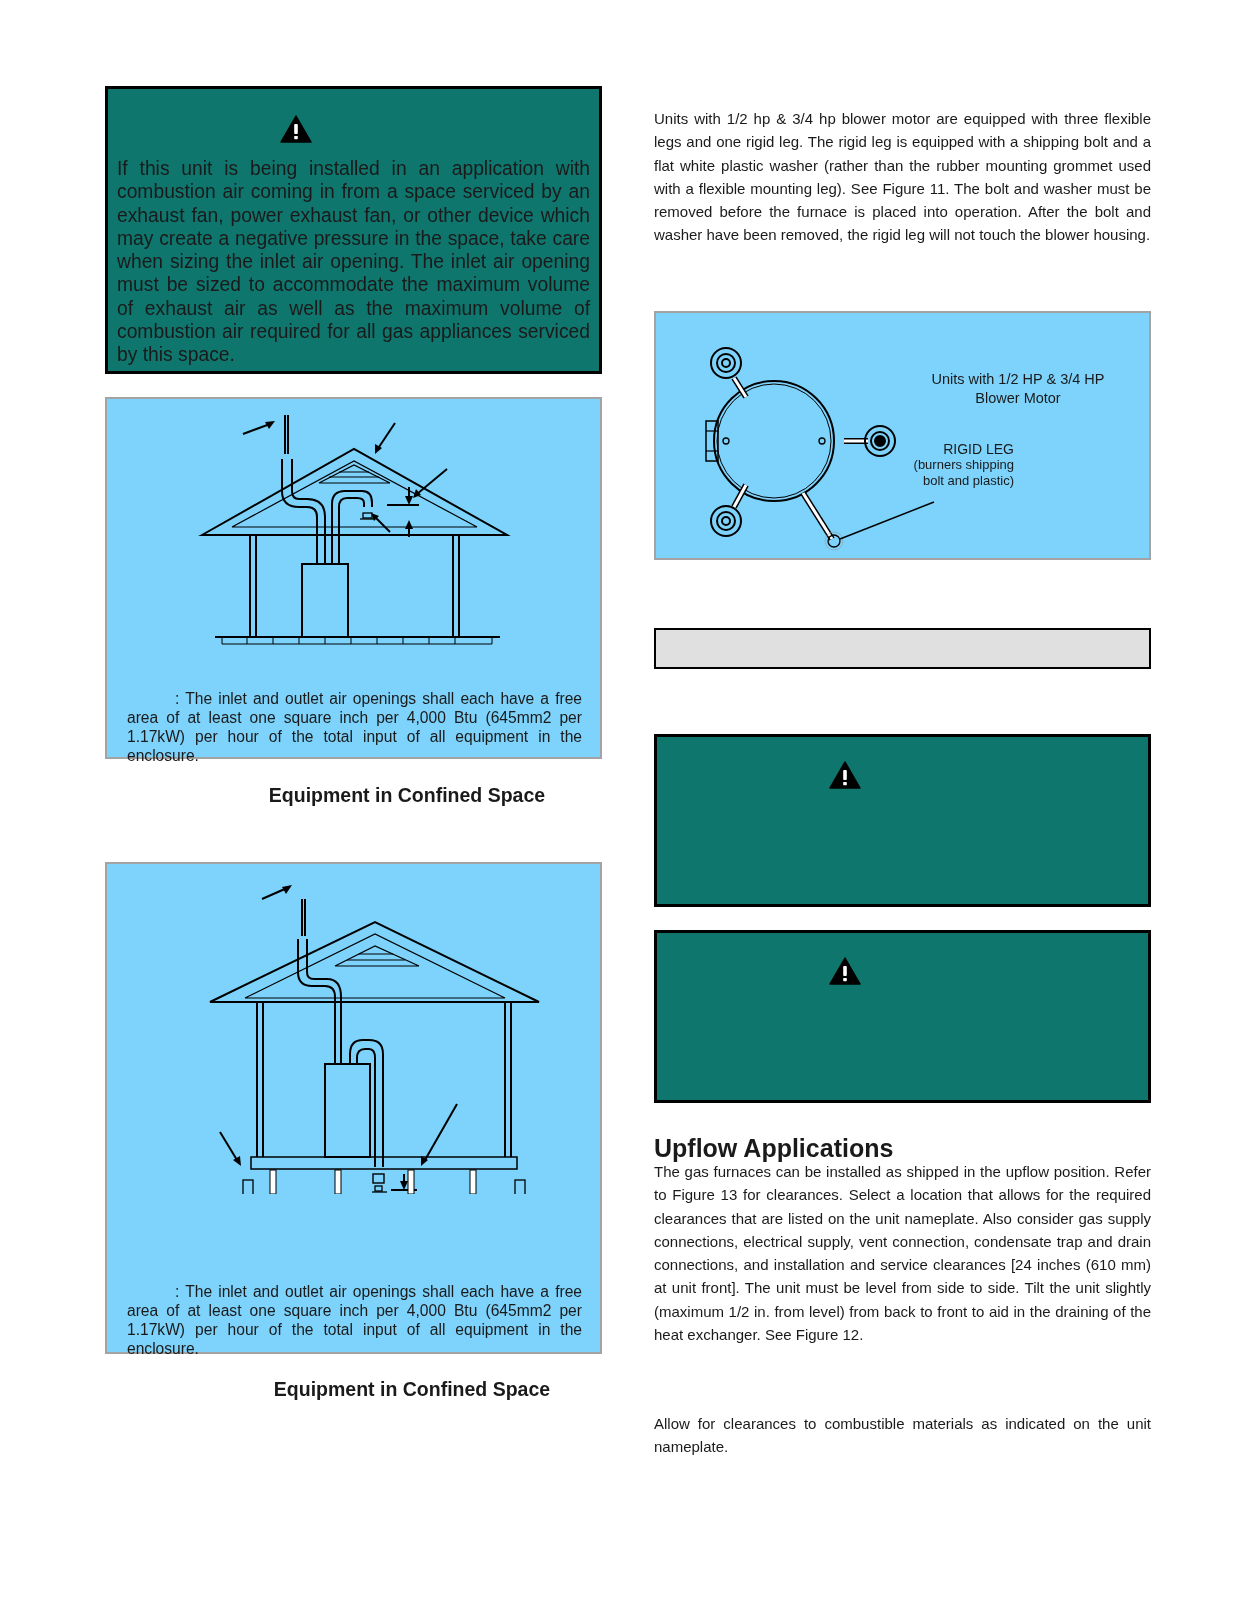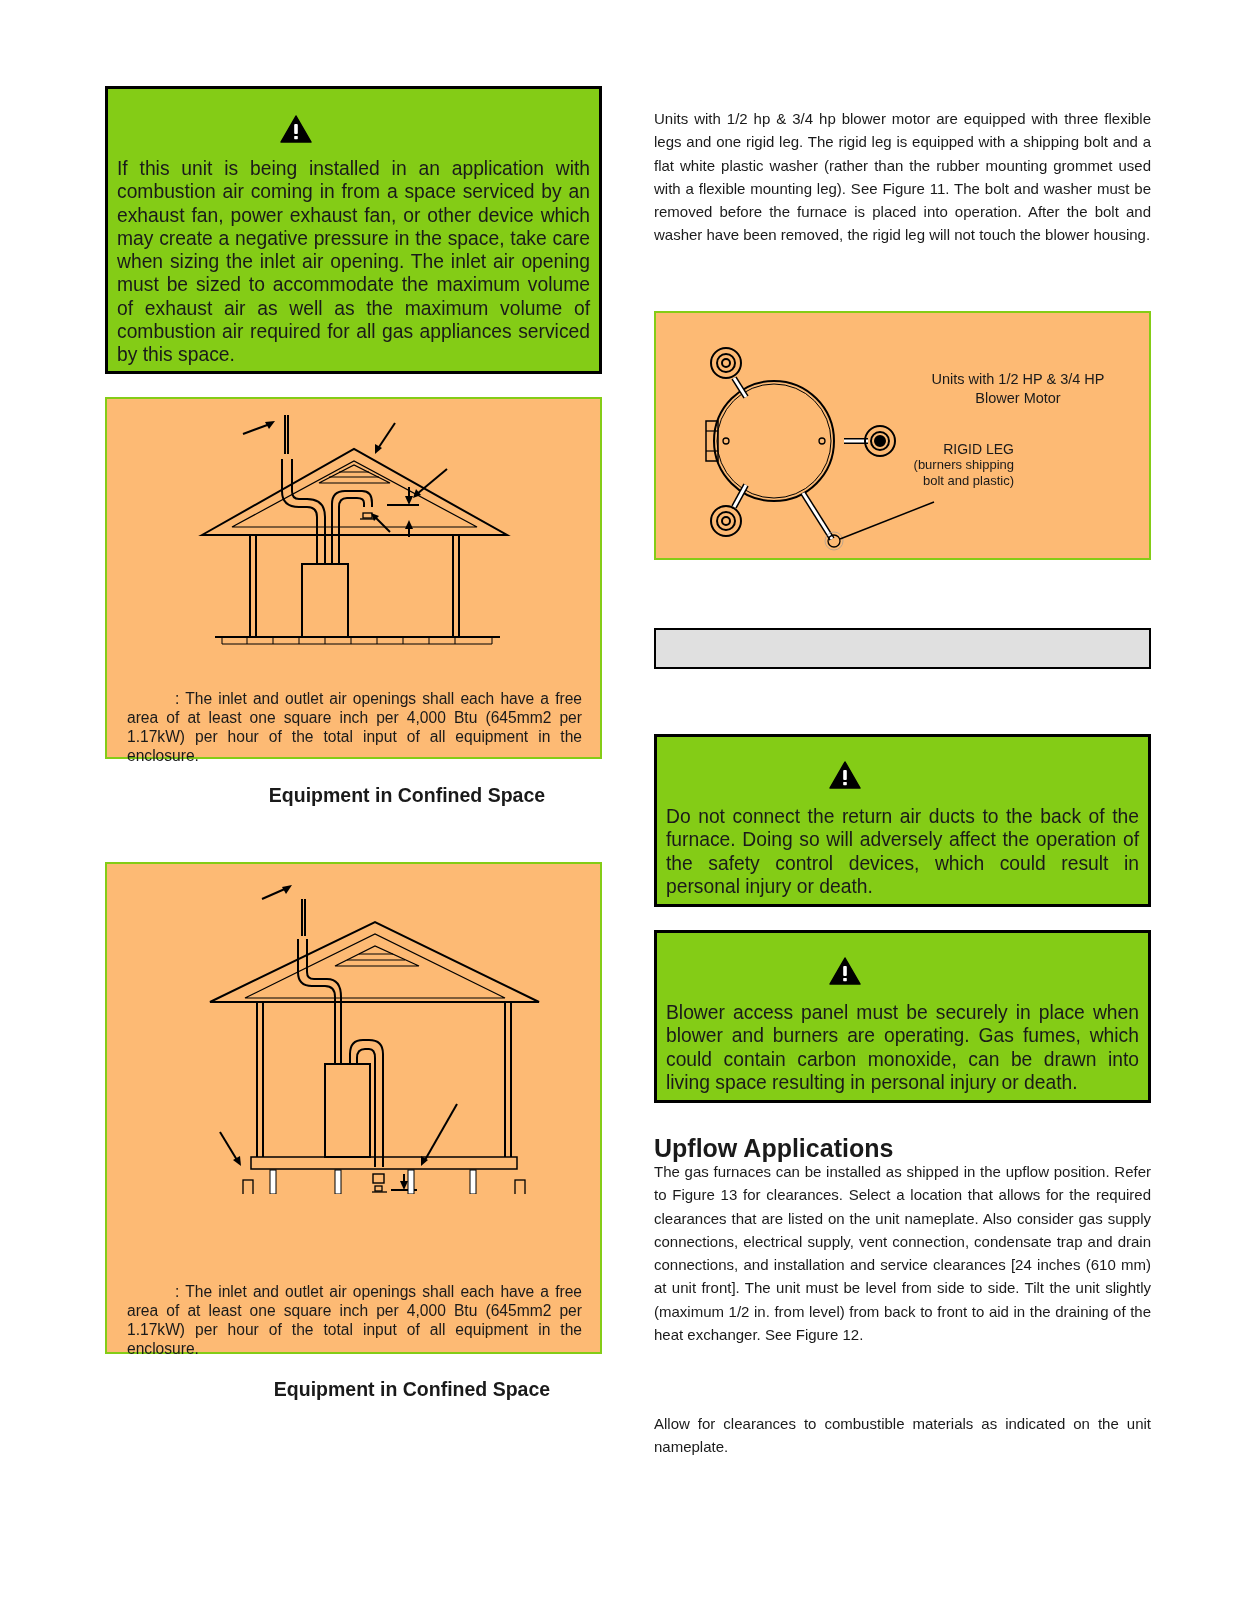--- a/index.html
+++ b/index.html
@@ -1,20 +1,20 @@
 <!DOCTYPE html>
 <html><head>
 <meta charset="utf-8">
 <style>
   html, body { margin: 0; padding: 0; background: #ffffff; }
   body { width: 1260px; height: 1620px; position: relative; overflow: hidden;
          font-family: "Liberation Sans", sans-serif; color: #1a1a1a; }
   .abs { position: absolute; }
-  .box { position: absolute; border: 3px solid #000; box-sizing: border-box; background: #84cc16; }
-  .fig { position: absolute; border: 2px solid #84cc16; box-sizing: border-box; background: #fdba74; padding-left: 10px; }
+  .box { position: absolute; border: 3px solid #000; box-sizing: border-box; background: #0f766e; }
+  .fig { position: absolute; border: 2px solid #a3a3a3; box-sizing: border-box; background: #7dd3fc; padding-left: 10px; }
   .warn-text { position: absolute; font-size: 19.3px; line-height: 23.3px; text-align: justify; }
   .warn-text p { margin: 0; }
   .warn-icon { position: absolute; width: 32px; height: 28px; }
   .body-text { position: absolute; font-size: 15px; line-height: 23.3px; text-align: justify; margin: 0; }
   .note { position: absolute; font-size: 15.6px; line-height: 19px; text-align: justify; margin: 0; }
   .note-first { text-indent: 48px; }
   .caption { position: absolute; font-size: 19.5px; font-weight: bold; text-align: center; margin: 12px; }
   .heading { position: absolute; font-size: 25px; font-weight: bold; margin: 0; }
   .fig-label { position: absolute; font-size: 14.5px; text-align: center; line-height: 19px; }
   .fig-label-sm { position: absolute; font-size: 13px; text-align: right; line-height: 16px; }
@@ -221,31 +221,25 @@
 <div class="abs" style="left:654px; top:628px; width:497px; height:41px; background:#e0e0e0; border:2px solid #000; box-sizing:border-box;">
   <span></span>
 </div>
 
 <div class="box" style="left:654px; top:734px; width:497px; height:173px;">
   <svg class="warn-icon" style="left:172px; top:24px;" viewBox="0 0 32 28">
     <path d="M16 1 L31 27 L1 27 Z" fill="#000" stroke="#000" stroke-width="1.5" stroke-linejoin="round"></path>
     <rect x="14.2" y="9" width="3.6" height="10" rx="1" fill="#fff"></rect>
     <rect x="14.2" y="21" width="3.6" height="3.2" rx="0.6" fill="#fff"></rect>
   </svg>
-  <div class="warn-text" style="left:9px; top:68px; width:473px;">
-    <p>Do not connect the return air ducts to the back of the furnace. Doing so will adversely affect the operation of the safety control devices, which could result in personal injury or death.</p>
-  </div>
 </div>
 
 <div class="box" style="left:654px; top:930px; width:497px; height:173px;">
   <svg class="warn-icon" style="left:172px; top:24px;" viewBox="0 0 32 28">
     <path d="M16 1 L31 27 L1 27 Z" fill="#000" stroke="#000" stroke-width="1.5" stroke-linejoin="round"></path>
     <rect x="14.2" y="9" width="3.6" height="10" rx="1" fill="#fff"></rect>
     <rect x="14.2" y="21" width="3.6" height="3.2" rx="0.6" fill="#fff"></rect>
   </svg>
-  <div class="warn-text" style="left:9px; top:68px; width:473px;">
-    <p>Blower access panel must be securely in place when blower and burners are operating. Gas fumes, which could contain carbon monoxide, can be drawn into living space resulting in personal injury or death.</p>
-  </div>
 </div>
 
 <h2 class="heading" style="left:654px; top:1134px;">Upflow Applications</h2>
 <p class="body-text" style="left:654px; top:1160px; width:497px;">The gas furnaces can be installed as shipped in the upflow position. Refer to Figure 13 for clearances. Select a location that allows for the required clearances that are listed on the unit nameplate. Also consider gas supply connections, electrical supply, vent connection, condensate trap and drain connections, and installation and service clearances [24 inches (610 mm) at unit front]. The unit must be level from side to side. Tilt the unit slightly (maximum 1/2 in. from level) from back to front to aid in the draining of the heat exchanger. See Figure 12.</p>
 <p class="body-text" style="left:654px; top:1412px; width:497px;">Allow for clearances to combustible materials as indicated on the unit nameplate.</p>
 
 </body></html>

